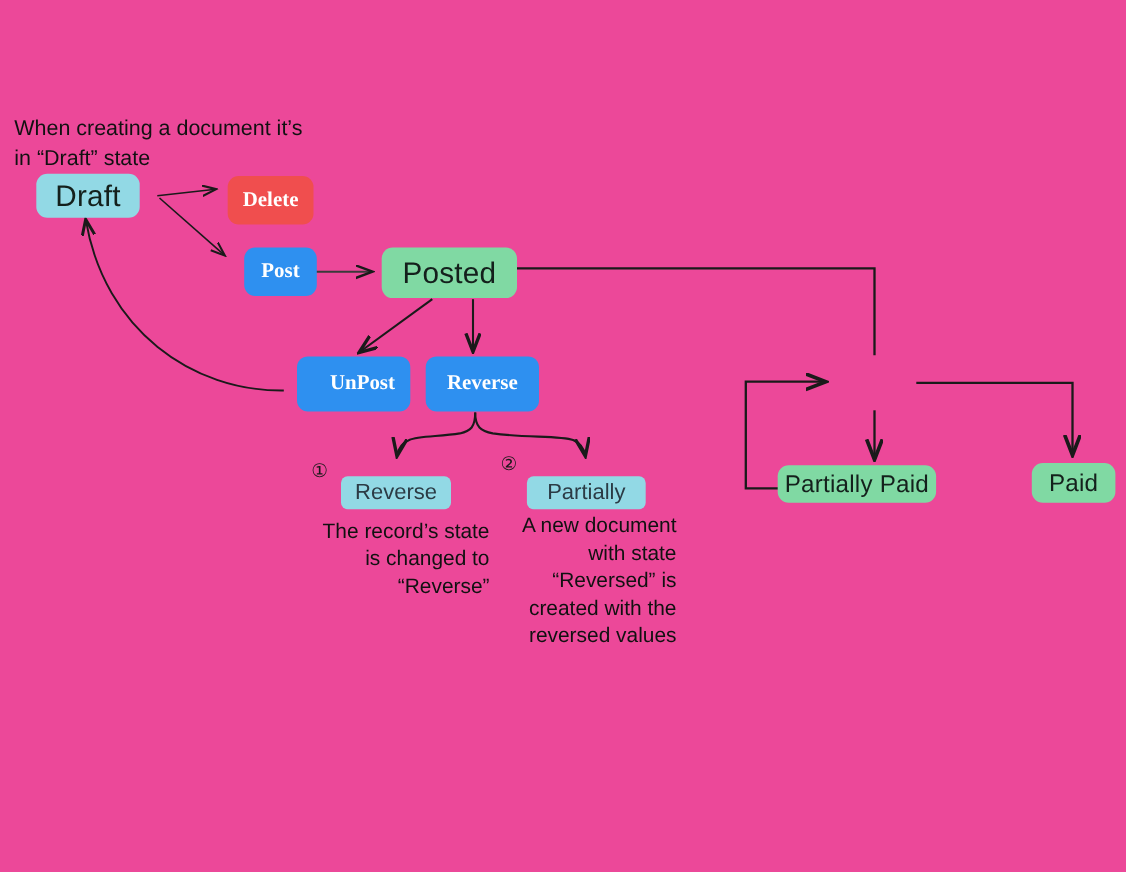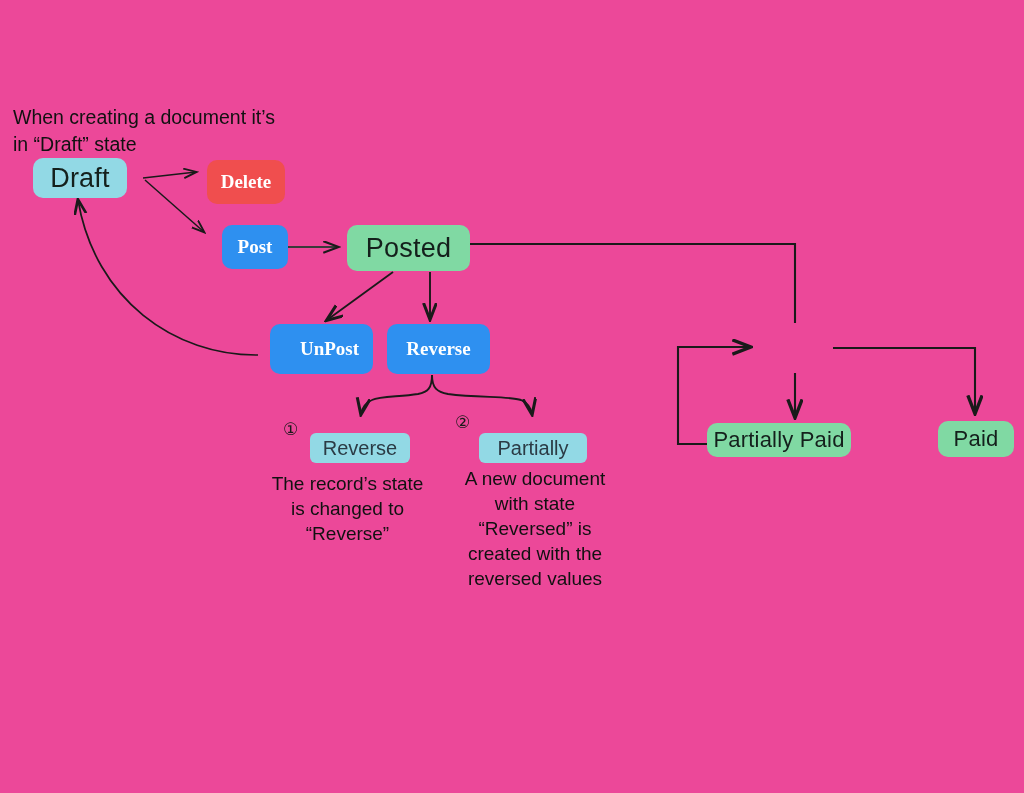--- a/index.html
+++ b/index.html
@@ -73,21 +73,21 @@
     font-size: 19.5px;
     line-height: 27px;
     white-space: pre-line;
   }
   .legend-text {
     position: absolute;
     font-family: "Liberation Sans", sans-serif;
     color: #111111;
     font-size: 19px;
     line-height: 25px;
-    text-align: center;
+    text-align: right;
     white-space: pre-line;
   }
   .marker {
     position: absolute;
     font-family: "DejaVu Sans", sans-serif;
     color: #1a1a1a;
     font-size: 17px;
     line-height: 1;
   }
 </style>

